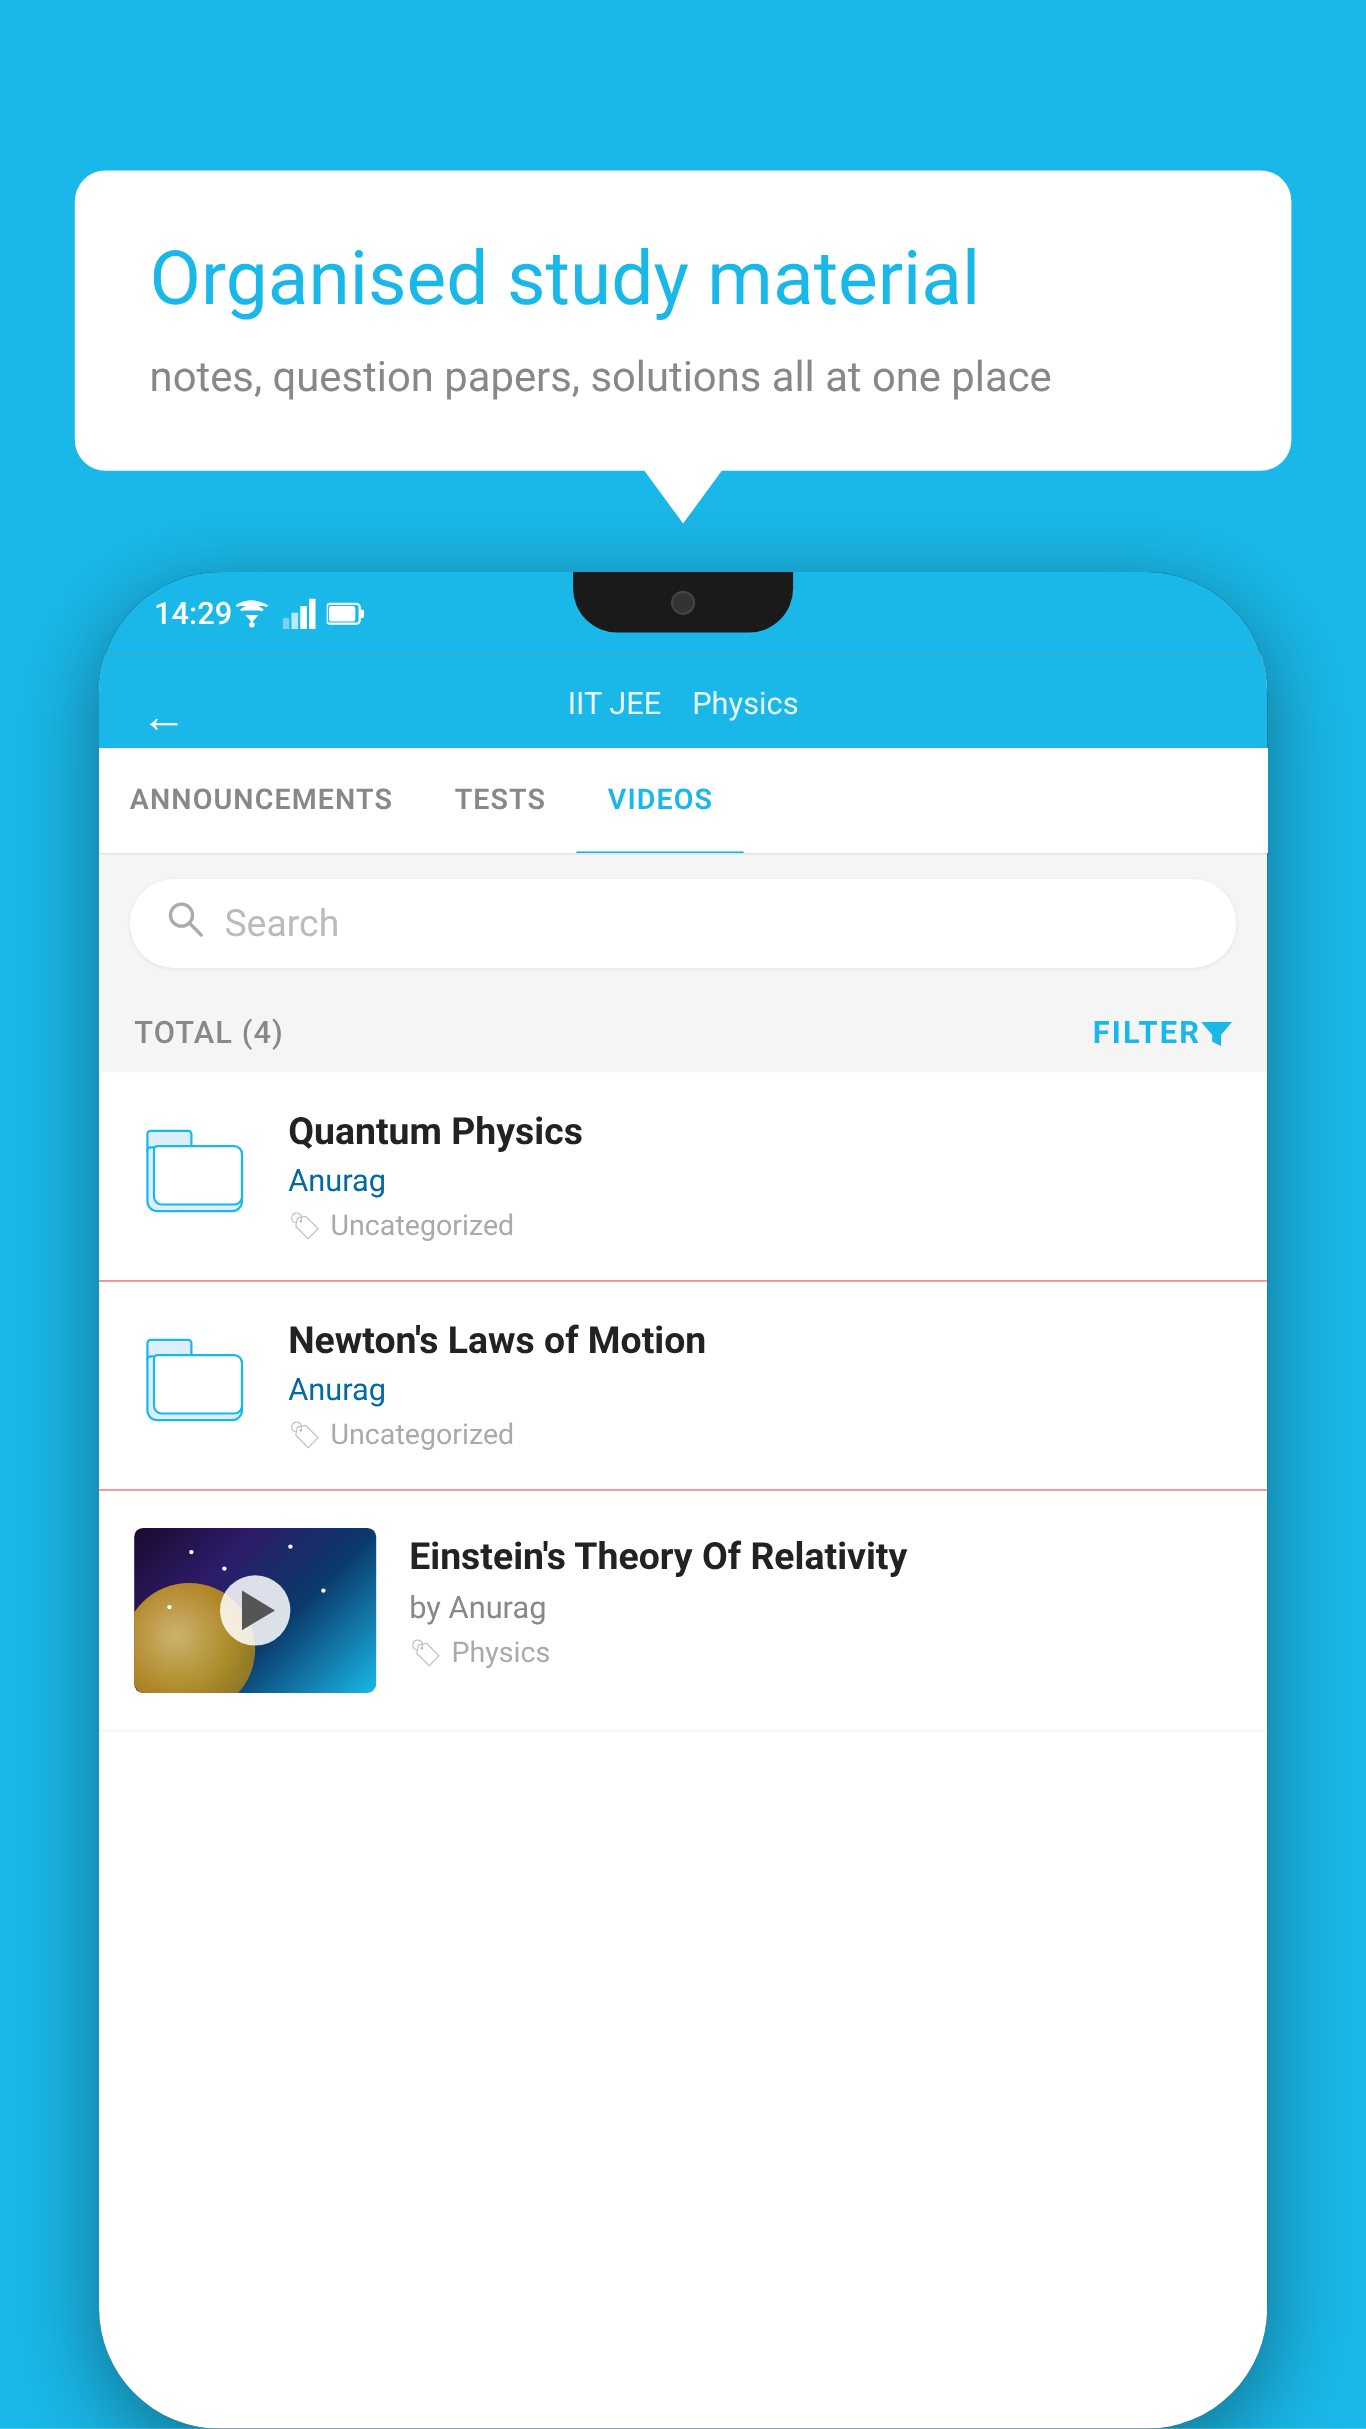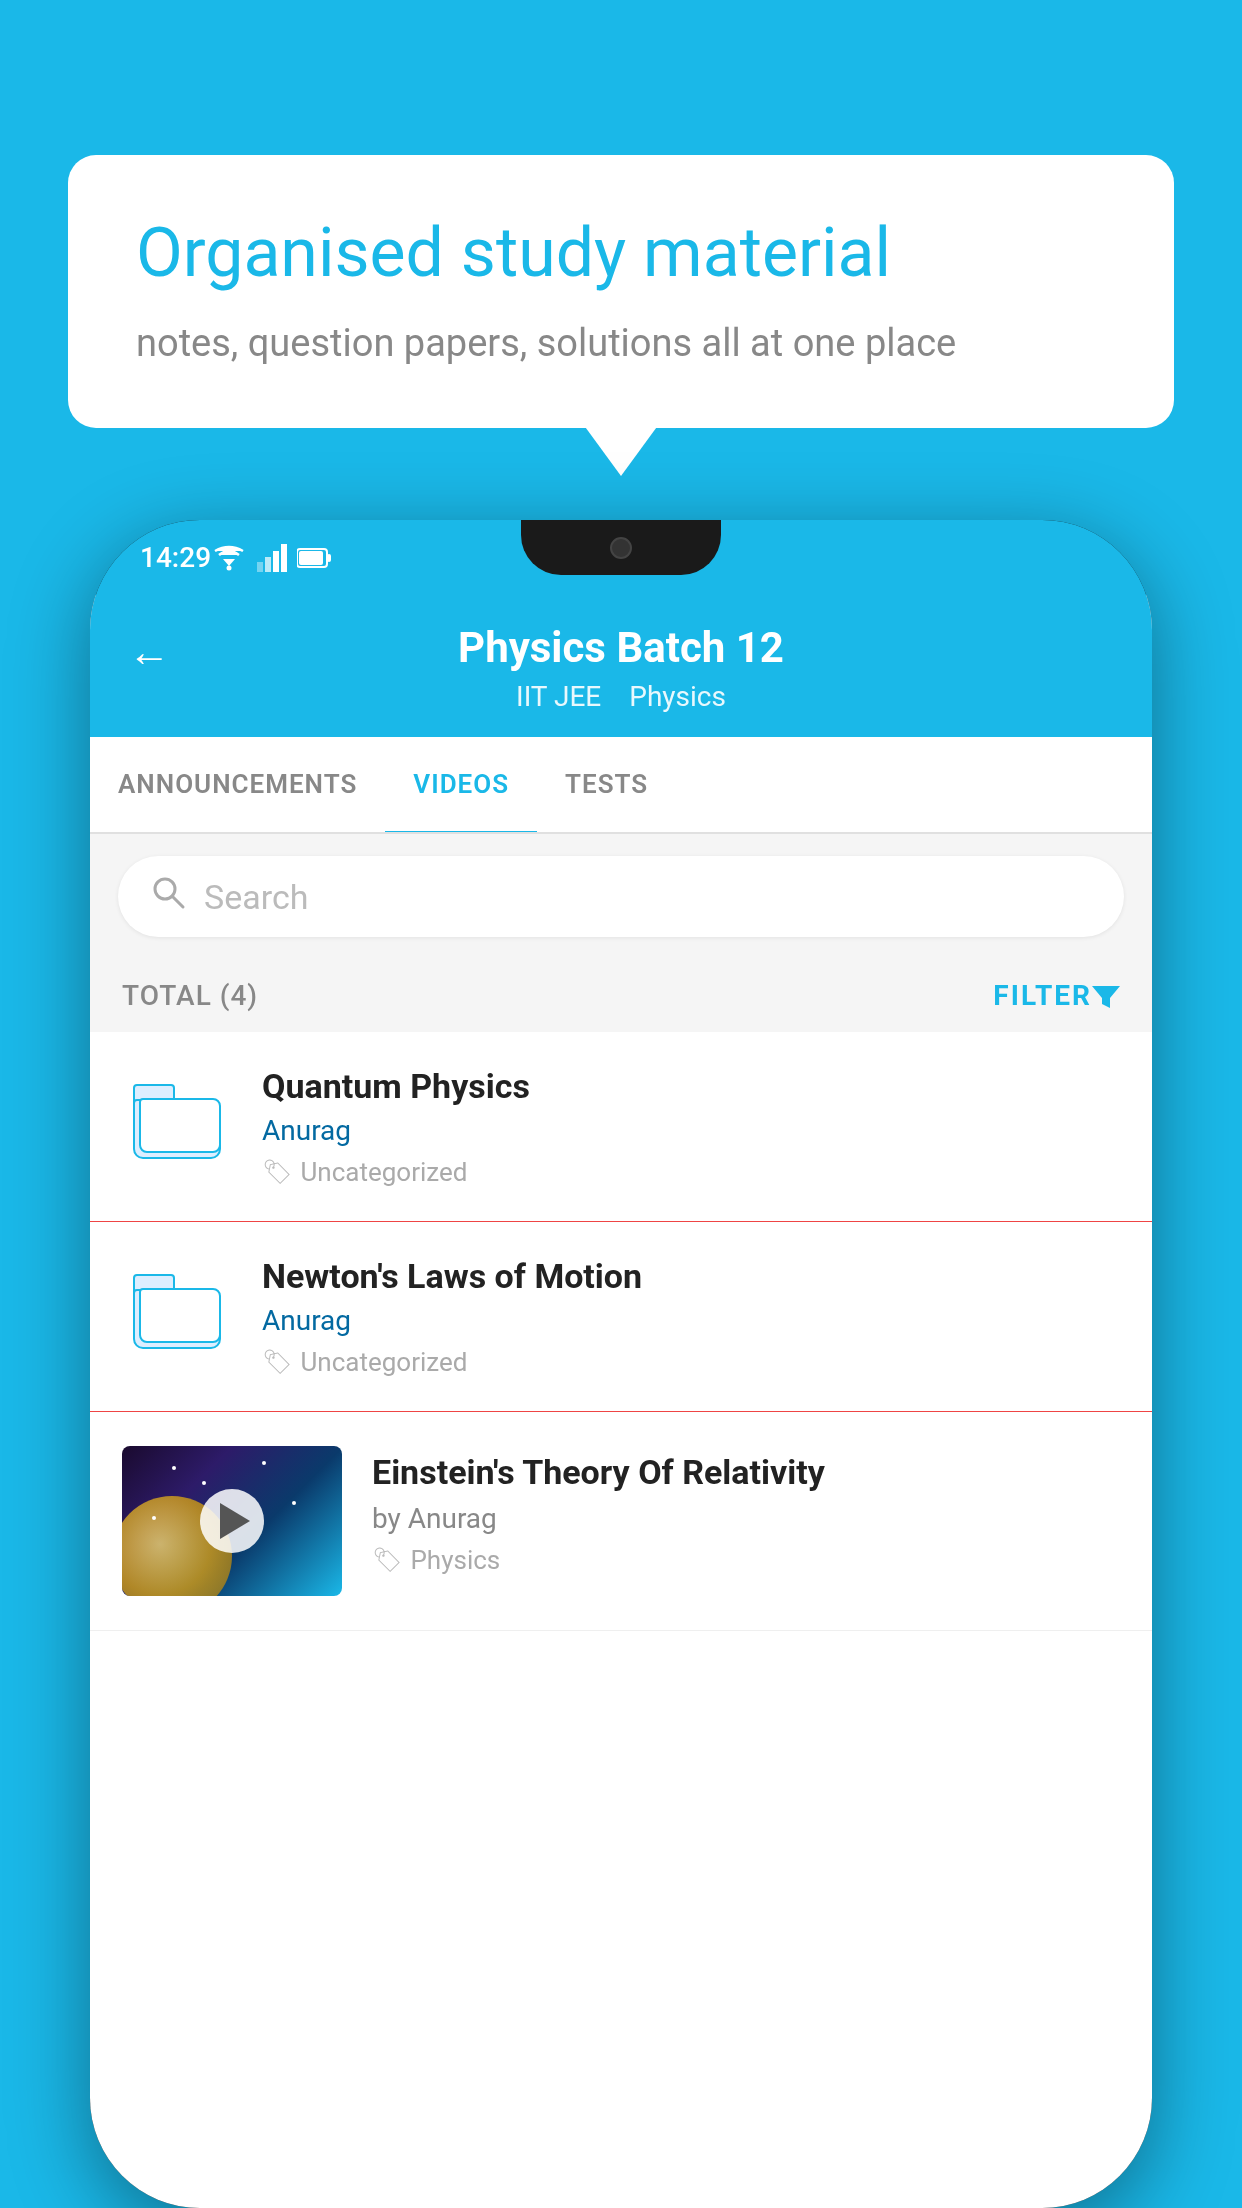--- a/index.html
+++ b/index.html
@@ -460,31 +460,30 @@
         <rect x="30" y="8" width="4" height="8" rx="2" fill="white"></rect>
         <rect x="2" y="5" width="24" height="14" rx="2" fill="white"></rect>
       </svg>
     </div>
   </div>
 
   <div class="phone-screen">
 
     <div class="app-header">
       <div class="back-arrow">←</div>
-      <div class="header-title">Physics Batch 12</div>
       <div class="header-subtitle">
         <span>IIT JEE</span>
         <span>Physics</span>
       </div>
     </div>
 
     <div class="tabs-bar">
       <div class="tab-item">ANNOUNCEMENTS</div>
+      <div class="tab-item">TESTS</div>
       <div class="tab-item active">VIDEOS</div>
-      <div class="tab-item">TESTS</div>
     </div>
 
     <div class="search-bar-container">
       <div class="search-bar">
         <div class="search-icon-wrap">
           <svg width="36" height="36" viewBox="0 0 36 36">
             <circle cx="15" cy="15" r="10" stroke="#aaa" stroke-width="3" fill="none"></circle>
             <line x1="22" y1="22" x2="33" y2="33" stroke="#aaa" stroke-width="3" stroke-linecap="round"></line>
           </svg>
         </div>

